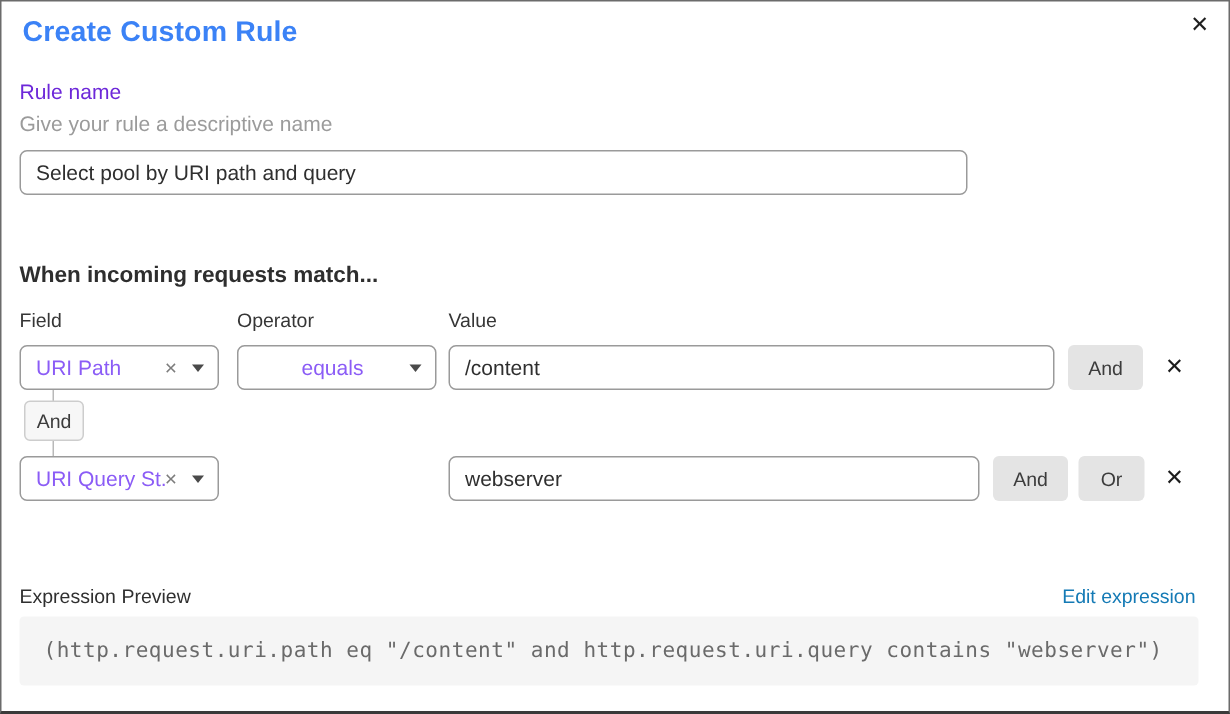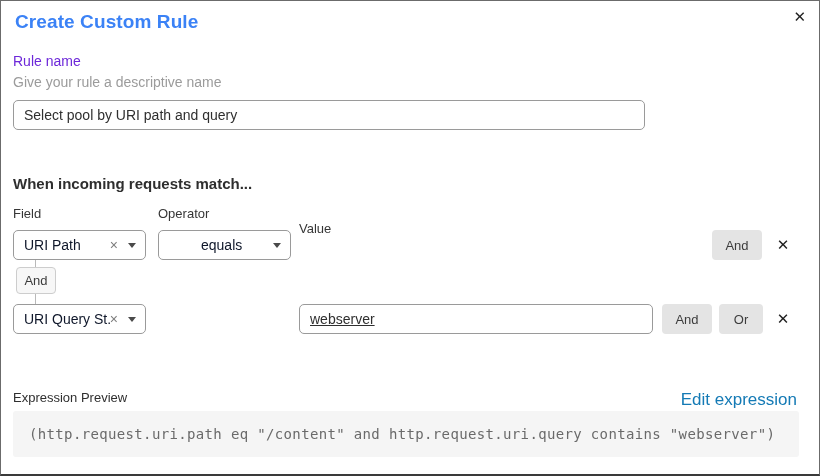--- a/index.html
+++ b/index.html
@@ -52,21 +52,21 @@
   .dropdown {
     height: 30px;
     border: 1px solid #9a9a9a;
     border-radius: 5px;
     background: #fff;
     display: flex; align-items: center;
     padding: 0 9px 0 10px;
     cursor: pointer;
   }
   .dropdown .dd-text {
-    font-size: 14px; color: #0f172a;
+    font-size: 14px; color: #8b5cf6;
     white-space: nowrap; overflow: hidden;
   }
   .dd-clear {
     margin-left: auto;
     font-size: 14px; color: #7d7d7d; line-height: 14px;
     cursor: pointer;
   }
   .caret {
     width: 0; height: 0;
     border-left: 4.5px solid transparent;
@@ -103,21 +103,21 @@
     border: 1px solid #cdcdcd;
     border-radius: 4px;
     display: flex; align-items: center; justify-content: center;
     font-size: 13px; color: #3c3c3c;
     z-index: 2;
   }
 
   .expr-label { left: 12px; top: 389px; font-size: 13px; color: #2f2f2f; }
   .edit-link {
     top: 389px; right: 22px;
-    font-size: 17px; color: #147ab5;
+    font-size: 13px; color: #147ab5;
     cursor: pointer; text-decoration: none;
   }
   .code-block {
     left: 12px; top: 410px;
     width: 786px; height: 46px;
     background: #f5f5f5;
     border-radius: 3px;
     display: flex; align-items: center;
     padding-left: 16px;
   }
@@ -135,43 +135,44 @@
   <h1 class="abs dlg-title">Create Custom Rule</h1>
   <span class="abs close-btn">✕</span>
 
   <div class="abs section-label" style="left:12px; top:52px;">Rule name</div>
   <div class="abs helper-text" style="left:12px; top:73px;">Give your rule a descriptive name</div>
   <input class="abs text-input" style="left: 12px; top: 99px; width: 632px;" value="Select pool by URI path and query">
 
   <div class="abs match-heading">When incoming requests match...</div>
   <div class="abs col-label" style="left:12px;">Field</div>
   <div class="abs col-label" style="left:157px;">Operator</div>
-  <div class="abs col-label" style="left:298px;margin-top:15px;">Value</div>
+  <div class="abs col-label" style="left:298px;">Value</div>
 
   <div class="abs dropdown" style="left:12px; top:229px; width:133px;">
     <span class="dd-text">URI Path</span>
     <span class="dd-clear">×</span>
     <span class="caret"></span>
   </div>
   <div class="abs dropdown" style="left:157px; top:229px; width:133px;padding-left:42px;">
     <span class="dd-text">equals</span>
     <span class="caret" style="margin-left:auto;"></span>
   </div>
+  <input class="abs text-input" style="left: 298px; top: 229px; width: 404px;" value="/content">
   <button class="abs logic-btn" style="left:711px; top:229px; width:50px;">And</button>
   <span class="abs remove-x" style="left:773px; top:229px;">✕</span>
 
   <div class="abs connector-line" style="top:259px; height:44px;"></div>
   <div class="abs and-chip">And</div>
 
   <div class="abs dropdown" style="left:12px; top:303px; width:133px;">
     <span class="dd-text">URI Query St...</span>
     <span class="dd-clear">×</span>
     <span class="caret"></span>
   </div>
-  <input class="abs text-input" style="left: 298px; top: 303px; width: 354px; text-decoration: underline;" value="webserver">
+  <input class="abs text-input" style="left: 298px; top: 303px; width: 354px;" value="webserver">
   <button class="abs logic-btn" style="left:661px; top:303px; width:50px;">And</button>
   <button class="abs logic-btn" style="left:718px; top:303px; width:44px;">Or</button>
   <span class="abs remove-x" style="left:773px; top:303px;">✕</span>
 
   <div class="abs expr-label">Expression Preview</div>
   <a class="abs edit-link">Edit expression</a>
   <div class="abs code-block">
     <code>(http.request.uri.path eq "/content" and http.request.uri.query contains "webserver")</code>
   </div>
 

